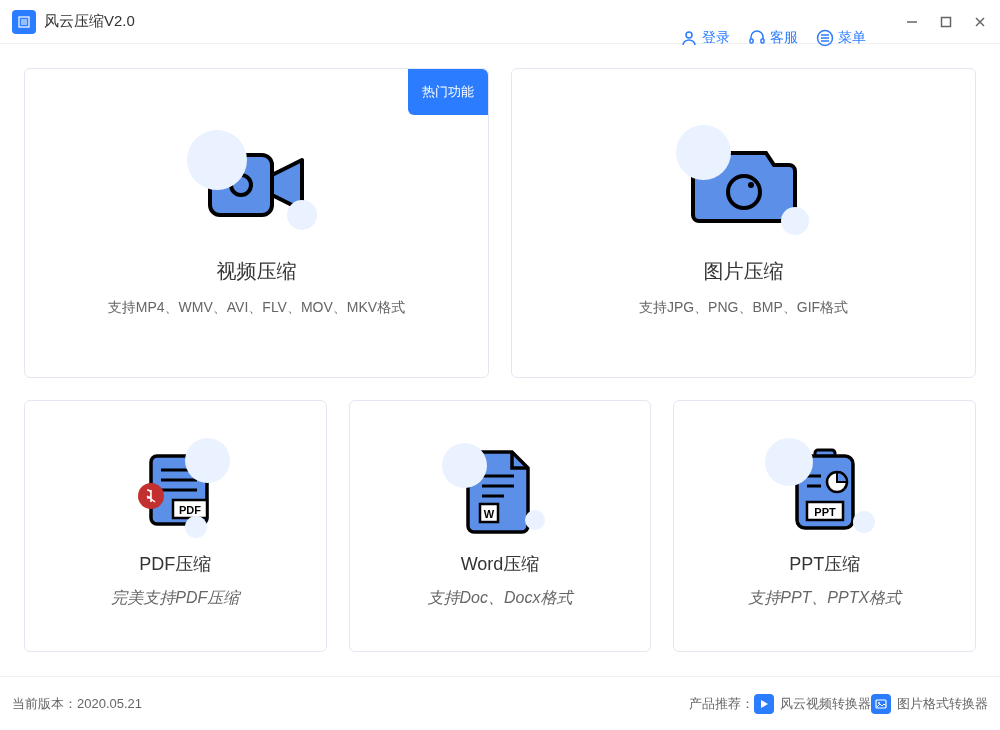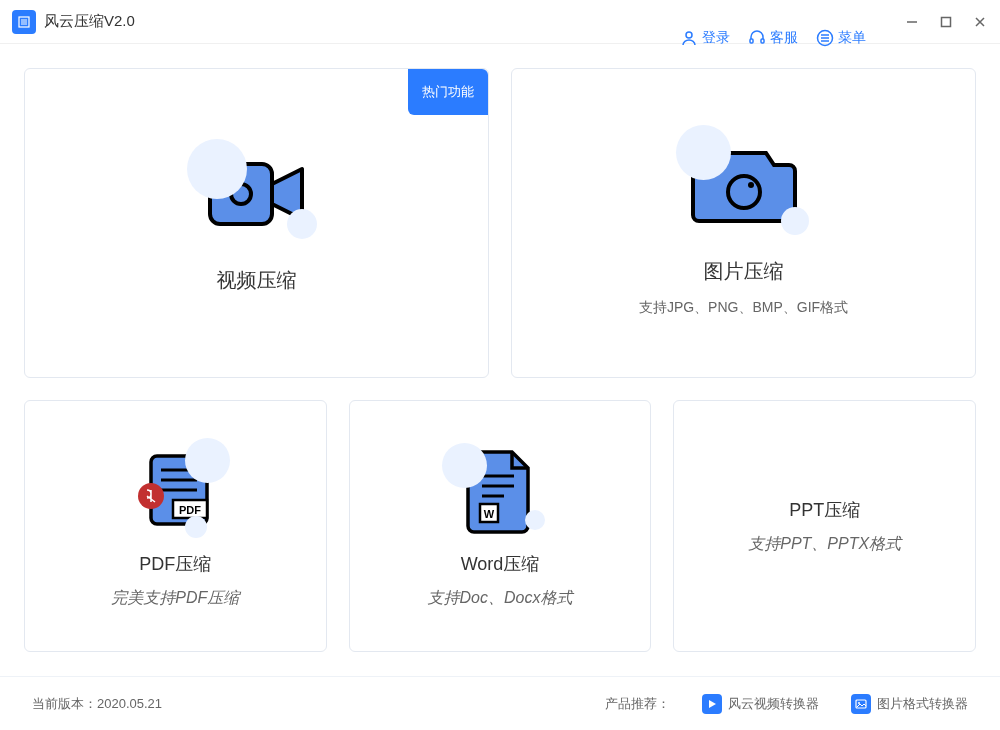--- a/index.html
+++ b/index.html
@@ -134,36 +134,35 @@
       color: #666;
     }
     .row-bottom .card-title { font-size: 18px; margin-bottom: 12px; }
     .row-bottom .card-desc { font-size: 16px; font-style: italic; }
     .row-bottom .card-icon-wrap { width: 100px; height: 95px; margin-bottom: 14px; }
     .footer {
       height: 58px;
       border-top: 1px solid #EEF2F7;
       display: flex;
       align-items: center;
-      padding: 0 32px;
+      padding: 0 12px;
       font-size: 13px;
       color: #666;
     }
     .footer-spacer { flex: 1; }
     .recommend {
       display: flex;
       align-items: center;
       gap: 0;
     }
     .rec-item {
       display: flex;
       align-items: center;
       gap: 6px;
       cursor: pointer;
-      margin-left: 32px;
     }
     .rec-icon {
       width: 20px;
       height: 20px;
       background: #2B7CFF;
       border-radius: 4px;
       display: flex;
       align-items: center;
       justify-content: center;
       color: #fff;
@@ -239,20 +238,21 @@
       <div class="card-icon-wrap">
         <div class="bg-circle" style="width:60px;height:60px;left:-10px;top:0"></div>
         <div class="bg-circle" style="width:30px;height:30px;right:0;bottom:10px"></div>
         <svg width="110" height="80" viewBox="0 0 110 80">
           <rect x="8" y="10" width="62" height="60" rx="10" fill="#5B8FE8" stroke="#000" stroke-width="4"></rect>
           <circle cx="39" cy="40" r="10" fill="#5B8FE8" stroke="#000" stroke-width="4"></circle>
           <path d="M70 30 L100 15 L100 65 L70 50 Z" fill="#5B8FE8" stroke="#000" stroke-width="4" stroke-linejoin="round"></path>
         </svg>
       </div>
       <div class="card-title">视频压缩</div>
+      <div class="card-desc">支持MP4、WMV、AVI、FLV、MOV、MKV格式</div>
     </div>
 
     <div class="card">
       <div class="card-icon-wrap">
         <div class="bg-circle" style="width:55px;height:55px;left:-8px;top:-5px"></div>
         <div class="bg-circle" style="width:28px;height:28px;right:-5px;bottom:5px"></div>
         <svg width="110" height="90" viewBox="0 0 110 90">
           <path d="M10 25 h15 l8-12 h44 l8 12 h15 a6 6 0 016 6 v44 a6 6 0 01-6 6 h-90 a6 6 0 01-6-6 v-44 a6 6 0 016-6z" fill="#5B8FE8" stroke="#000" stroke-width="4"></path>
           <circle cx="55" cy="52" r="16" fill="#5B8FE8" stroke="#000" stroke-width="4"></circle>
           <circle cx="62" cy="45" r="3" fill="#000"></circle>
@@ -292,20 +292,33 @@
           <path d="M20 30h32M20 40h32M20 50h22" stroke="#000" stroke-width="3"></path>
           <rect x="18" y="58" width="18" height="18" fill="#fff" stroke="#000" stroke-width="2.5"></rect>
           <text x="27" y="72" font-size="11" font-weight="bold" text-anchor="middle" fill="#000">W</text>
         </svg>
       </div>
       <div class="card-title">Word压缩</div>
       <div class="card-desc">支持Doc、Docx格式</div>
     </div>
 
     <div class="card">
+      <div class="card-icon-wrap">
+        <div class="bg-circle" style="width:48px;height:48px;left:-10px;top:-5px"></div>
+        <div class="bg-circle" style="width:22px;height:22px;right:0;bottom:5px"></div>
+        <svg width="80" height="90" viewBox="0 0 80 90">
+          <rect x="30" y="4" width="20" height="10" rx="3" fill="#5B8FE8" stroke="#000" stroke-width="3"></rect>
+          <rect x="12" y="10" width="56" height="72" rx="8" fill="#5B8FE8" stroke="#000" stroke-width="3.5"></rect>
+          <path d="M22 30h14M22 40h14" stroke="#000" stroke-width="3"></path>
+          <circle cx="52" cy="36" r="10" fill="#fff" stroke="#000" stroke-width="2.5"></circle>
+          <path d="M52 36 L52 26 A10 10 0 0 1 62 36 Z" fill="#5B8FE8" stroke="#000" stroke-width="2"></path>
+          <rect x="22" y="56" width="36" height="18" fill="#fff" stroke="#000" stroke-width="2.5"></rect>
+          <text x="40" y="70" font-size="11" font-weight="bold" text-anchor="middle" fill="#000">PPT</text>
+        </svg>
+      </div>
       <div class="card-title">PPT压缩</div>
       <div class="card-desc">支持PPT、PPTX格式</div>
     </div>
   </div>
 </div>
 
 <div class="footer">
   <span>当前版本：</span>
   <span>2020.05.21</span>
   <div class="footer-spacer"></div>

